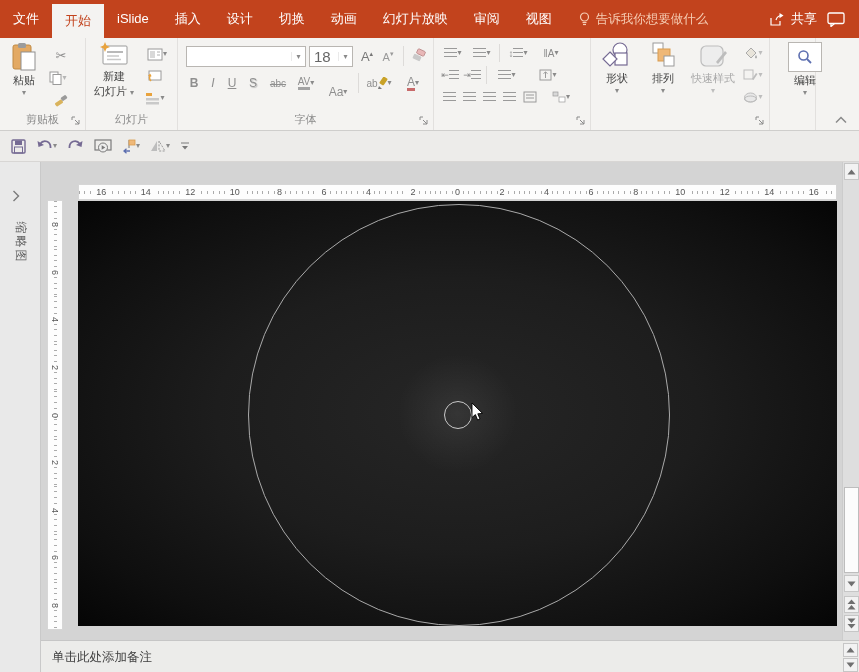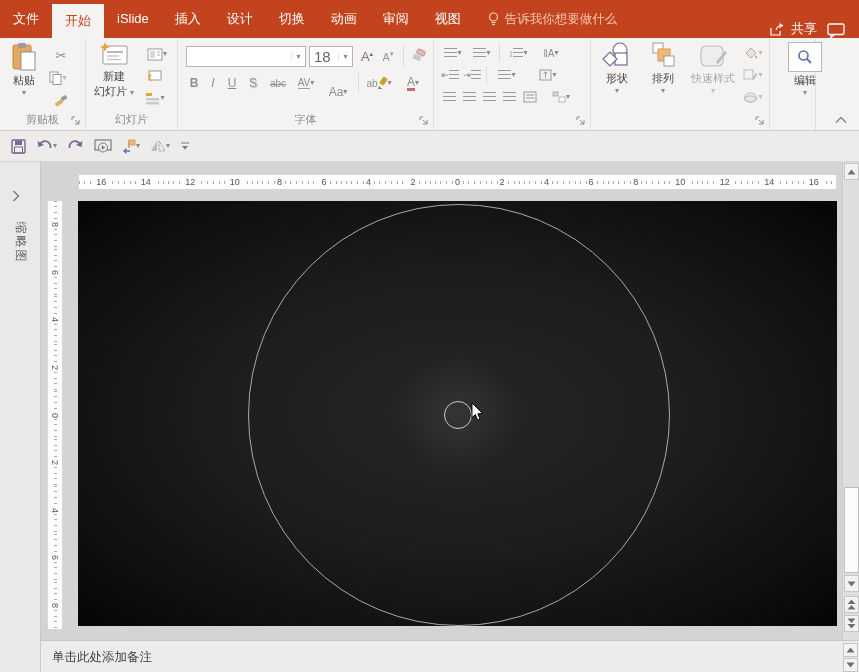--- a/index.html
+++ b/index.html
@@ -6,21 +6,21 @@
   body{width:859px;height:672px;overflow:hidden;font-family:"Liberation Sans",sans-serif;
        -webkit-font-smoothing:antialiased;}
   #app{position:relative;width:859px;height:672px;background:#D4D4D4;overflow:hidden;}
 
   
   #tabbar{position:absolute;top:0;left:0;width:859px;height:38px;background:#C2431D;
           display:flex;align-items:stretch;color:#fff;font-size:13px;}
   .tab{padding:0 13px;line-height:38px;cursor:default;white-space:nowrap;}
   .tab.active{background:#F4F3F1;color:#C2431D;margin-top:4px;line-height:34px;}
   #tellme{display:flex;align-items:center;margin-left:14px;color:#F6CDB4;font-size:12.5px;gap:6px;}
-  #tabbar-right{margin-left:auto;display:flex;align-items:flex-end;gap:10px;padding-right:14px;}
+  #tabbar-right{margin-left:auto;display:flex;align-items:center;gap:10px;padding-right:14px;}
   #share-btn{display:flex;align-items:center;gap:6px;font-size:13px;color:#fff;}
 
   
   #ribbon{position:absolute;top:38px;left:0;width:859px;height:93px;background:#F4F3F1;
           border-bottom:1px solid #CFCECC;box-sizing:border-box;display:flex;font-size:11px;color:#444;}
   .group{position:relative;height:100%;border-right:1px solid #E2E0DE;box-sizing:border-box;flex:none;}
   .glabel{position:absolute;bottom:3px;left:0;right:0;text-align:center;font-size:11px;color:#8B8B8B;}
   .launcher{position:absolute;bottom:4px;right:4px;width:10px;height:10px;}
   .bigbtn{position:absolute;top:4px;display:flex;flex-direction:column;align-items:center;
           justify-content:flex-start;gap:2px;cursor:default;}
@@ -45,21 +45,21 @@
 
   
   #workspace{position:absolute;top:162px;left:0;width:859px;height:510px;background:#D4D4D4;}
   #left-panel{position:absolute;left:0;top:0;width:41px;height:510px;background:#E9E9E9;
               border-right:1px solid #C9C9C9;box-sizing:border-box;}
   #panel-expand{position:absolute;top:28px;left:12px;}
   #panel-label{position:absolute;top:62px;left:9px;width:22px;color:#5d5d5d;font-size:12px;
                transform:rotate(90deg);transform-origin:center;white-space:nowrap;letter-spacing:2px;}
 
   
-  #hruler{position:absolute;left:78px;top:12px;width:759px;height:16px;background:#FDFDFD;
+  #hruler{position:absolute;left:78px;top:22px;width:759px;height:16px;background:#FDFDFD;
           border:1px solid #D6D6D6;box-sizing:border-box;display:flex;}
   .hcell{flex:1;position:relative;display:flex;align-items:center;justify-content:center;
          background:repeating-linear-gradient(to right,#ABABAB 0 1px,transparent 1px 5.6px) center/100% 3px no-repeat;}
   .hcell .num{background:#FDFDFD;padding:0 2px;font-size:9px;color:#555;line-height:10px;}
   #vruler{position:absolute;left:47px;top:38px;width:16px;height:430px;background:#FDFDFD;
           border:1px solid #D6D6D6;box-sizing:border-box;display:flex;flex-direction:column;}
   .vcell{flex:1;position:relative;display:flex;align-items:center;justify-content:center;
          background:repeating-linear-gradient(to bottom,#ABABAB 0 1px,transparent 1px 5.6px) center/3px 100% no-repeat;}
   .vcell .num{background:#FDFDFD;padding:2px 0;font-size:9px;color:#555;line-height:9px;transform:rotate(90deg);}
 
@@ -98,20 +98,21 @@
 
   <div id="tabbar">
 
     <div class="tab">文件</div>
       <div class="tab active">开始</div>
       <div class="tab">iSlide</div>
       <div class="tab">插入</div>
       <div class="tab">设计</div>
       <div class="tab">切换</div>
       <div class="tab">动画</div>
+      <div class="tab">幻灯片放映</div>
       <div class="tab">审阅</div>
       <div class="tab">视图</div>
     <div id="tellme">
       <svg width="11" height="15" viewBox="0 0 11 15">
         <circle cx="5.5" cy="5" r="4" fill="none" stroke="#F6CDB4" stroke-width="1.2"></circle>
         <line x1="3.5" y1="10.5" x2="7.5" y2="10.5" stroke="#F6CDB4" stroke-width="1.2"></line>
         <line x1="4" y1="12.5" x2="7" y2="12.5" stroke="#F6CDB4" stroke-width="1.2"></line>
       </svg>
       <span>告诉我你想要做什么</span>
     </div>
@@ -237,21 +238,21 @@
       <div class="mini" style="left:46px;top:36px;width:16px;height:18px">
         <span class="tbtn" style="text-decoration:underline">U</span>
         </div>
       <div class="mini" style="left:67px;top:36px;width:16px;height:18px">
         <span class="tbtn" style="text-shadow:1px 1px 1px #bbb">S</span>
         </div>
       <div class="mini" style="left:88px;top:36px;width:24px;height:18px">
         <span class="tbtn" style="font-size:10px;text-decoration:line-through">abc</span>
         </div>
       <div class="mini" style="left:115px;top:36px;width:26px;height:18px">
-        <span class="tbtn" style="font-size:10px;border-bottom:1px solid #a3a3a3">AV</span>
+        <span class="tbtn" style="font-size:10px;border-bottom:3px solid #a3a3a3">AV</span>
         <span class="ca">▾</span>
         </div>
       <div class="mini" style="left:147px;top:45px;width:26px;height:18px">
         <span class="tbtn">Aa</span>
         <span class="ca">▾</span>
         </div>
       <div class="vsep" style="left:180px;top:35px;height:20px"></div>
       <div class="mini" style="left:186px;top:36px;width:30px;height:18px">
         <span class="tbtn" style="font-size:10px">ab</span>
         <svg width="10" height="12" viewBox="0 0 10 12">

